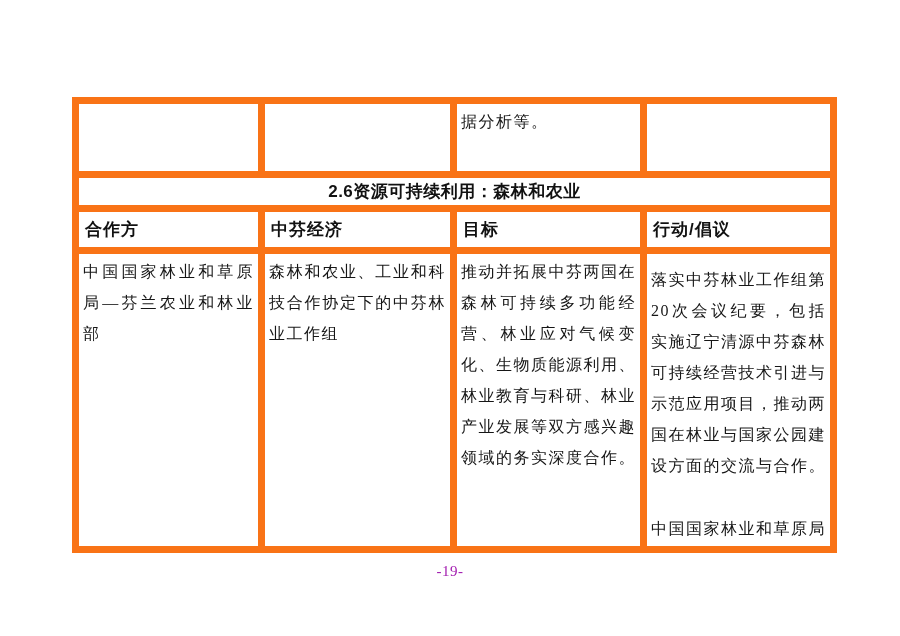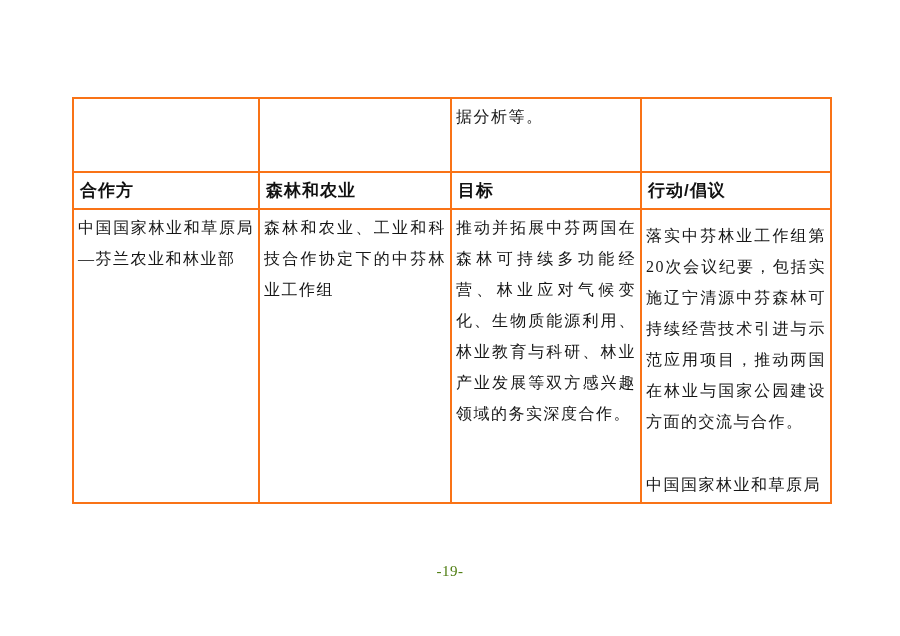--- a/index.html
+++ b/index.html
@@ -16,21 +16,21 @@
     overflow: hidden;
   }
   table.coop-table {
     position: absolute;
     left: 72px; top: 97px;
     width: 758px;
     border-collapse: collapse;
     table-layout: fixed;
   }
   .coop-table td, .coop-table th {
-    border: 2px solid #f97316;
+    border: 7px solid #f97316;
     vertical-align: top;
     padding: 2px 4px;
     overflow: hidden;
     margin-left: 11px;
   }
   tr.row-continuation { height: 74px; }
   tr.row-section { height: 31px; }
   tr.row-headers { height: 30px; }
   tr.row-data { height: 289px; }
   .body-text {
@@ -61,21 +61,21 @@
     letter-spacing: 1px;
     color: #111111;
   }
   .page-number {
     position: absolute;
     top: 563px; left: 0;
     width: 100%;
     text-align: center;
     font-size: 15px;
     letter-spacing: 0.5px;
-    color: #4d7c0f;
+    color: #a21caf;
   }
 </style>
 </head>
 <body>
 
 <div class="page">
 
   <table class="coop-table">
     <colgroup>
       <col style="width:186px">
@@ -87,24 +87,27 @@
     <tbody>
         <tr class="row-continuation">
       <td></td>
       <td></td>
       <td class="cell-objective">
         <p class="body-text">据分析等。</p>
       </td>
       <td></td>
     </tr>
 
+    <tr class="row-section">
+      <td class="section-cell" colspan="4">2.6资源可持续利用：森林和农业</td>
+    </tr>
 
     <tr class="row-headers">
       <th>合作方</th>
-      <th>森林和农业</th>
+      <th>中芬经济</th>
       <th>目标</th>
       <th>行动/倡议</th>
     </tr>
 
     <tr class="row-data">
       <td class="cell-partner">
         <p class="body-text">中国国家林业和草原局—芬兰农业和林业部</p>
       </td>
       <td class="cell-framework">
         <p class="body-text">森林和农业、工业和科技合作协定下的中芬林业工作组</p>

